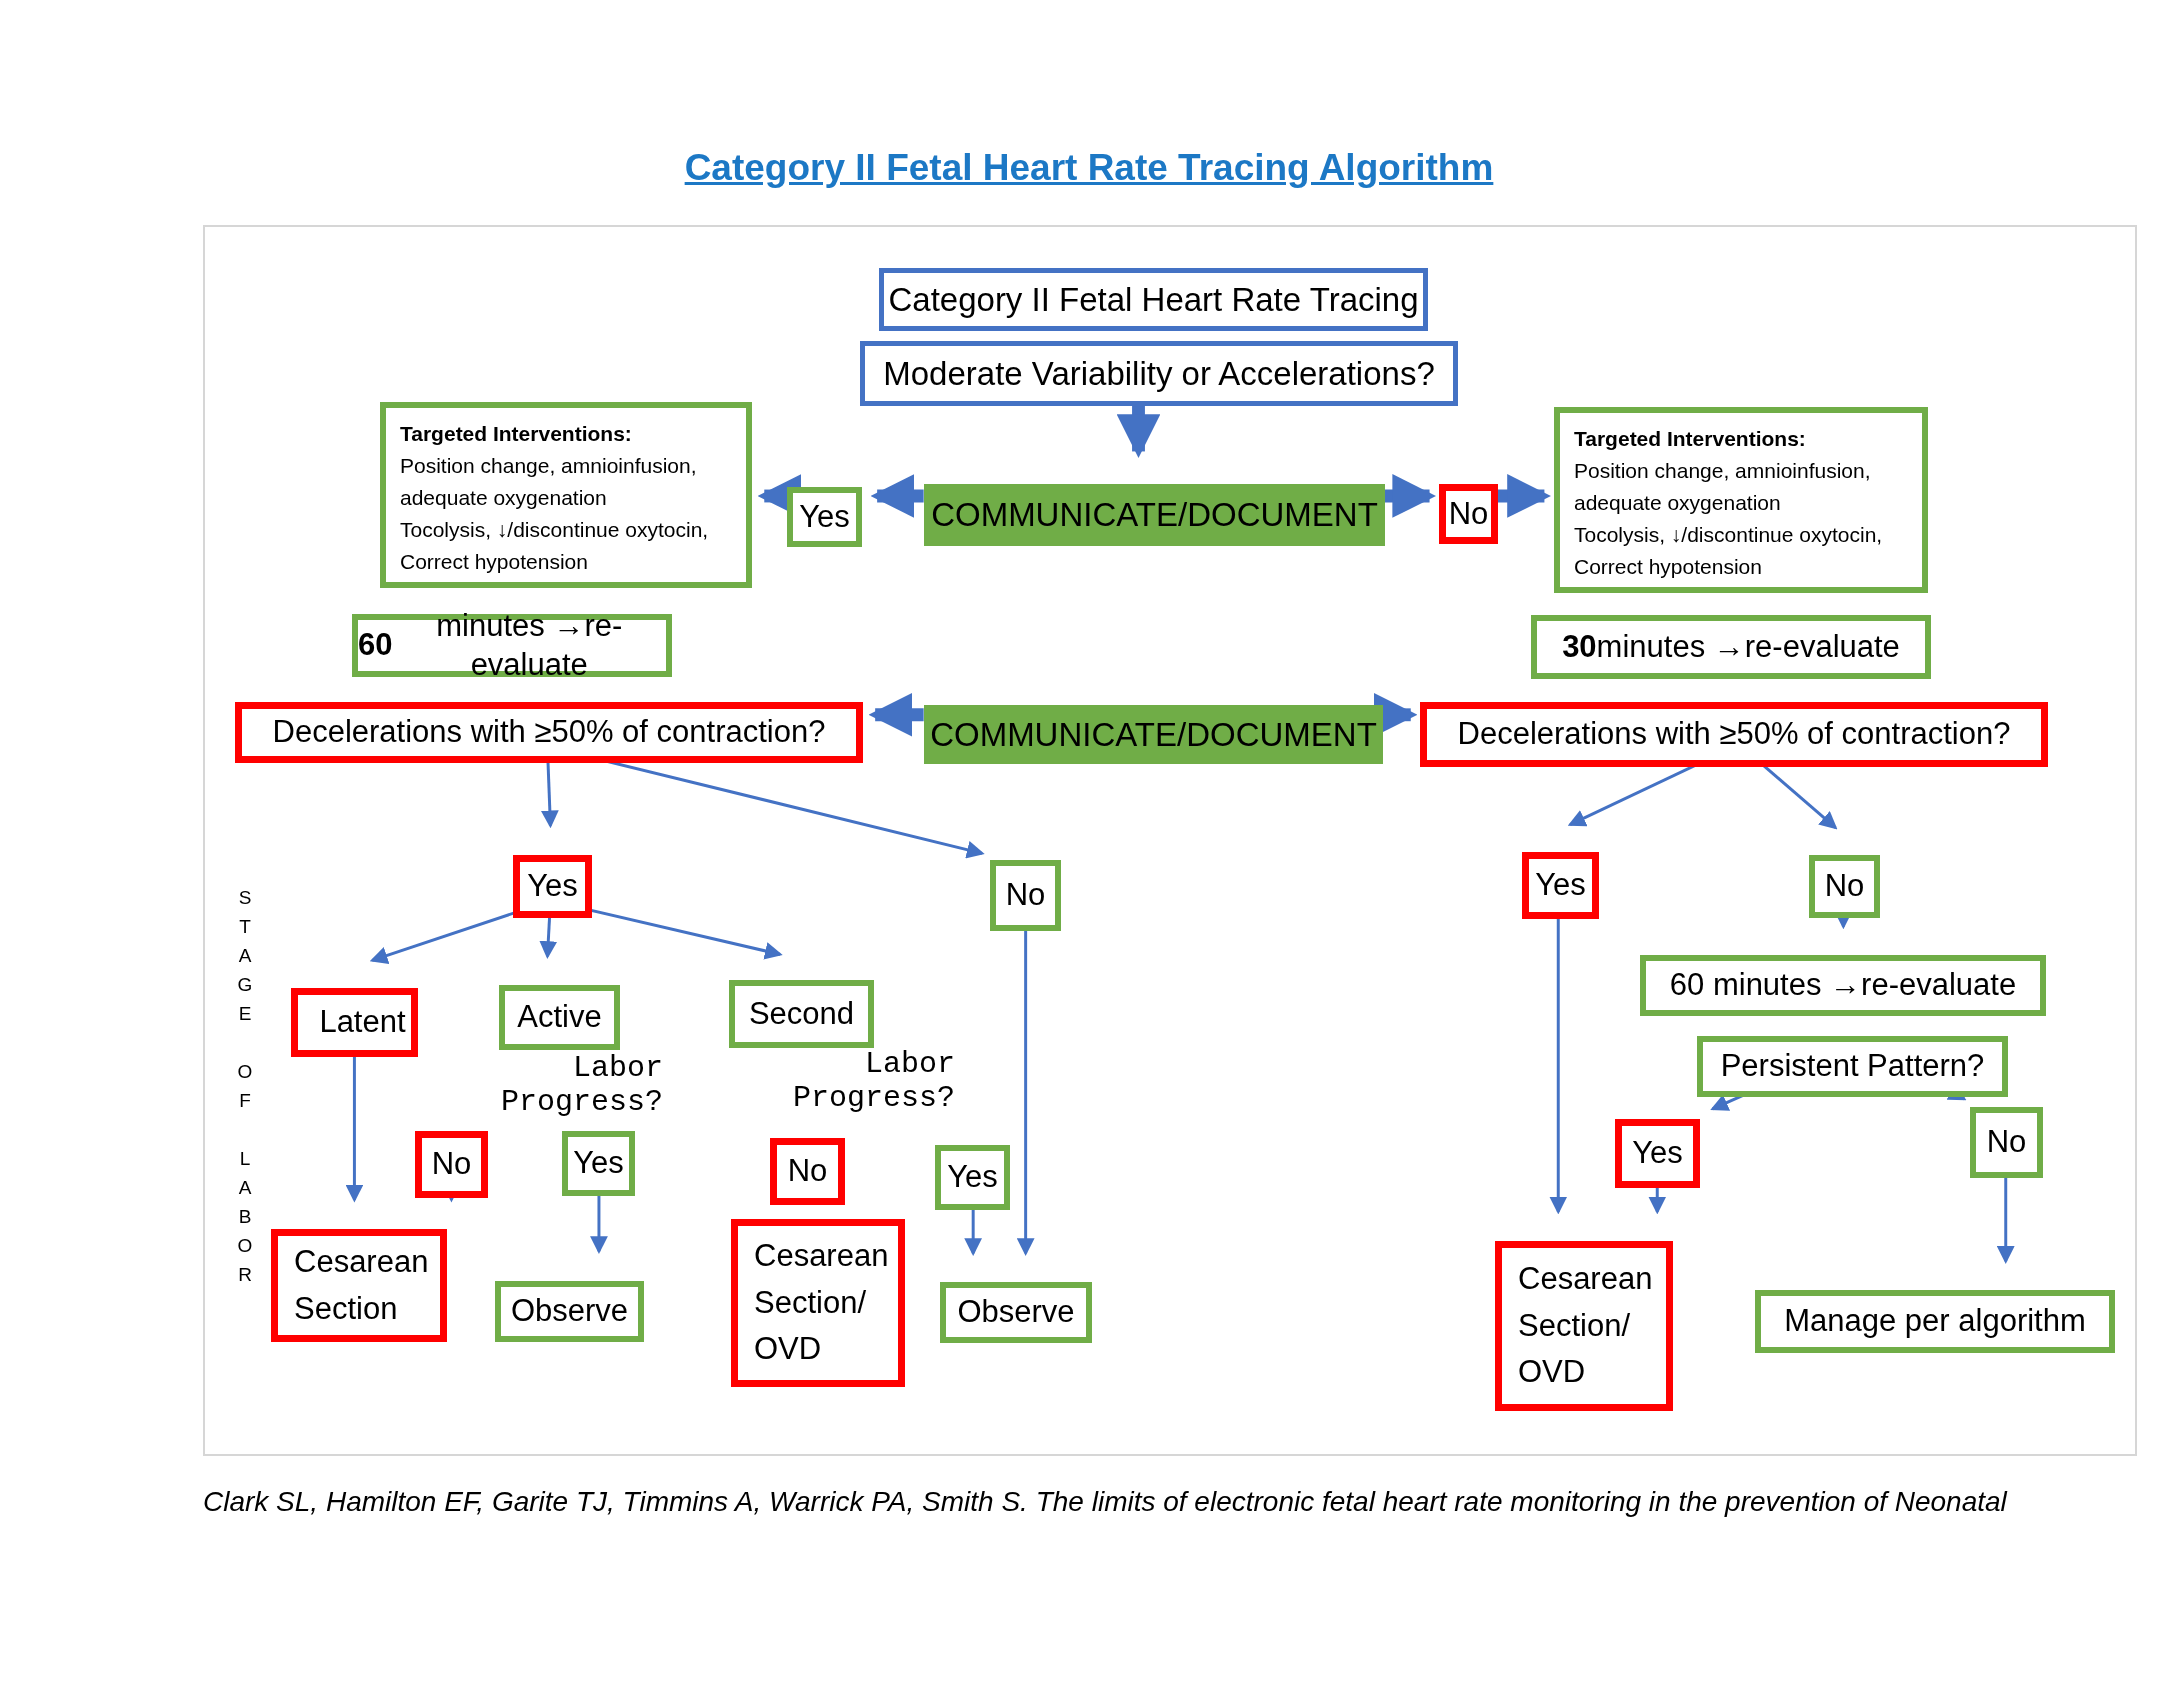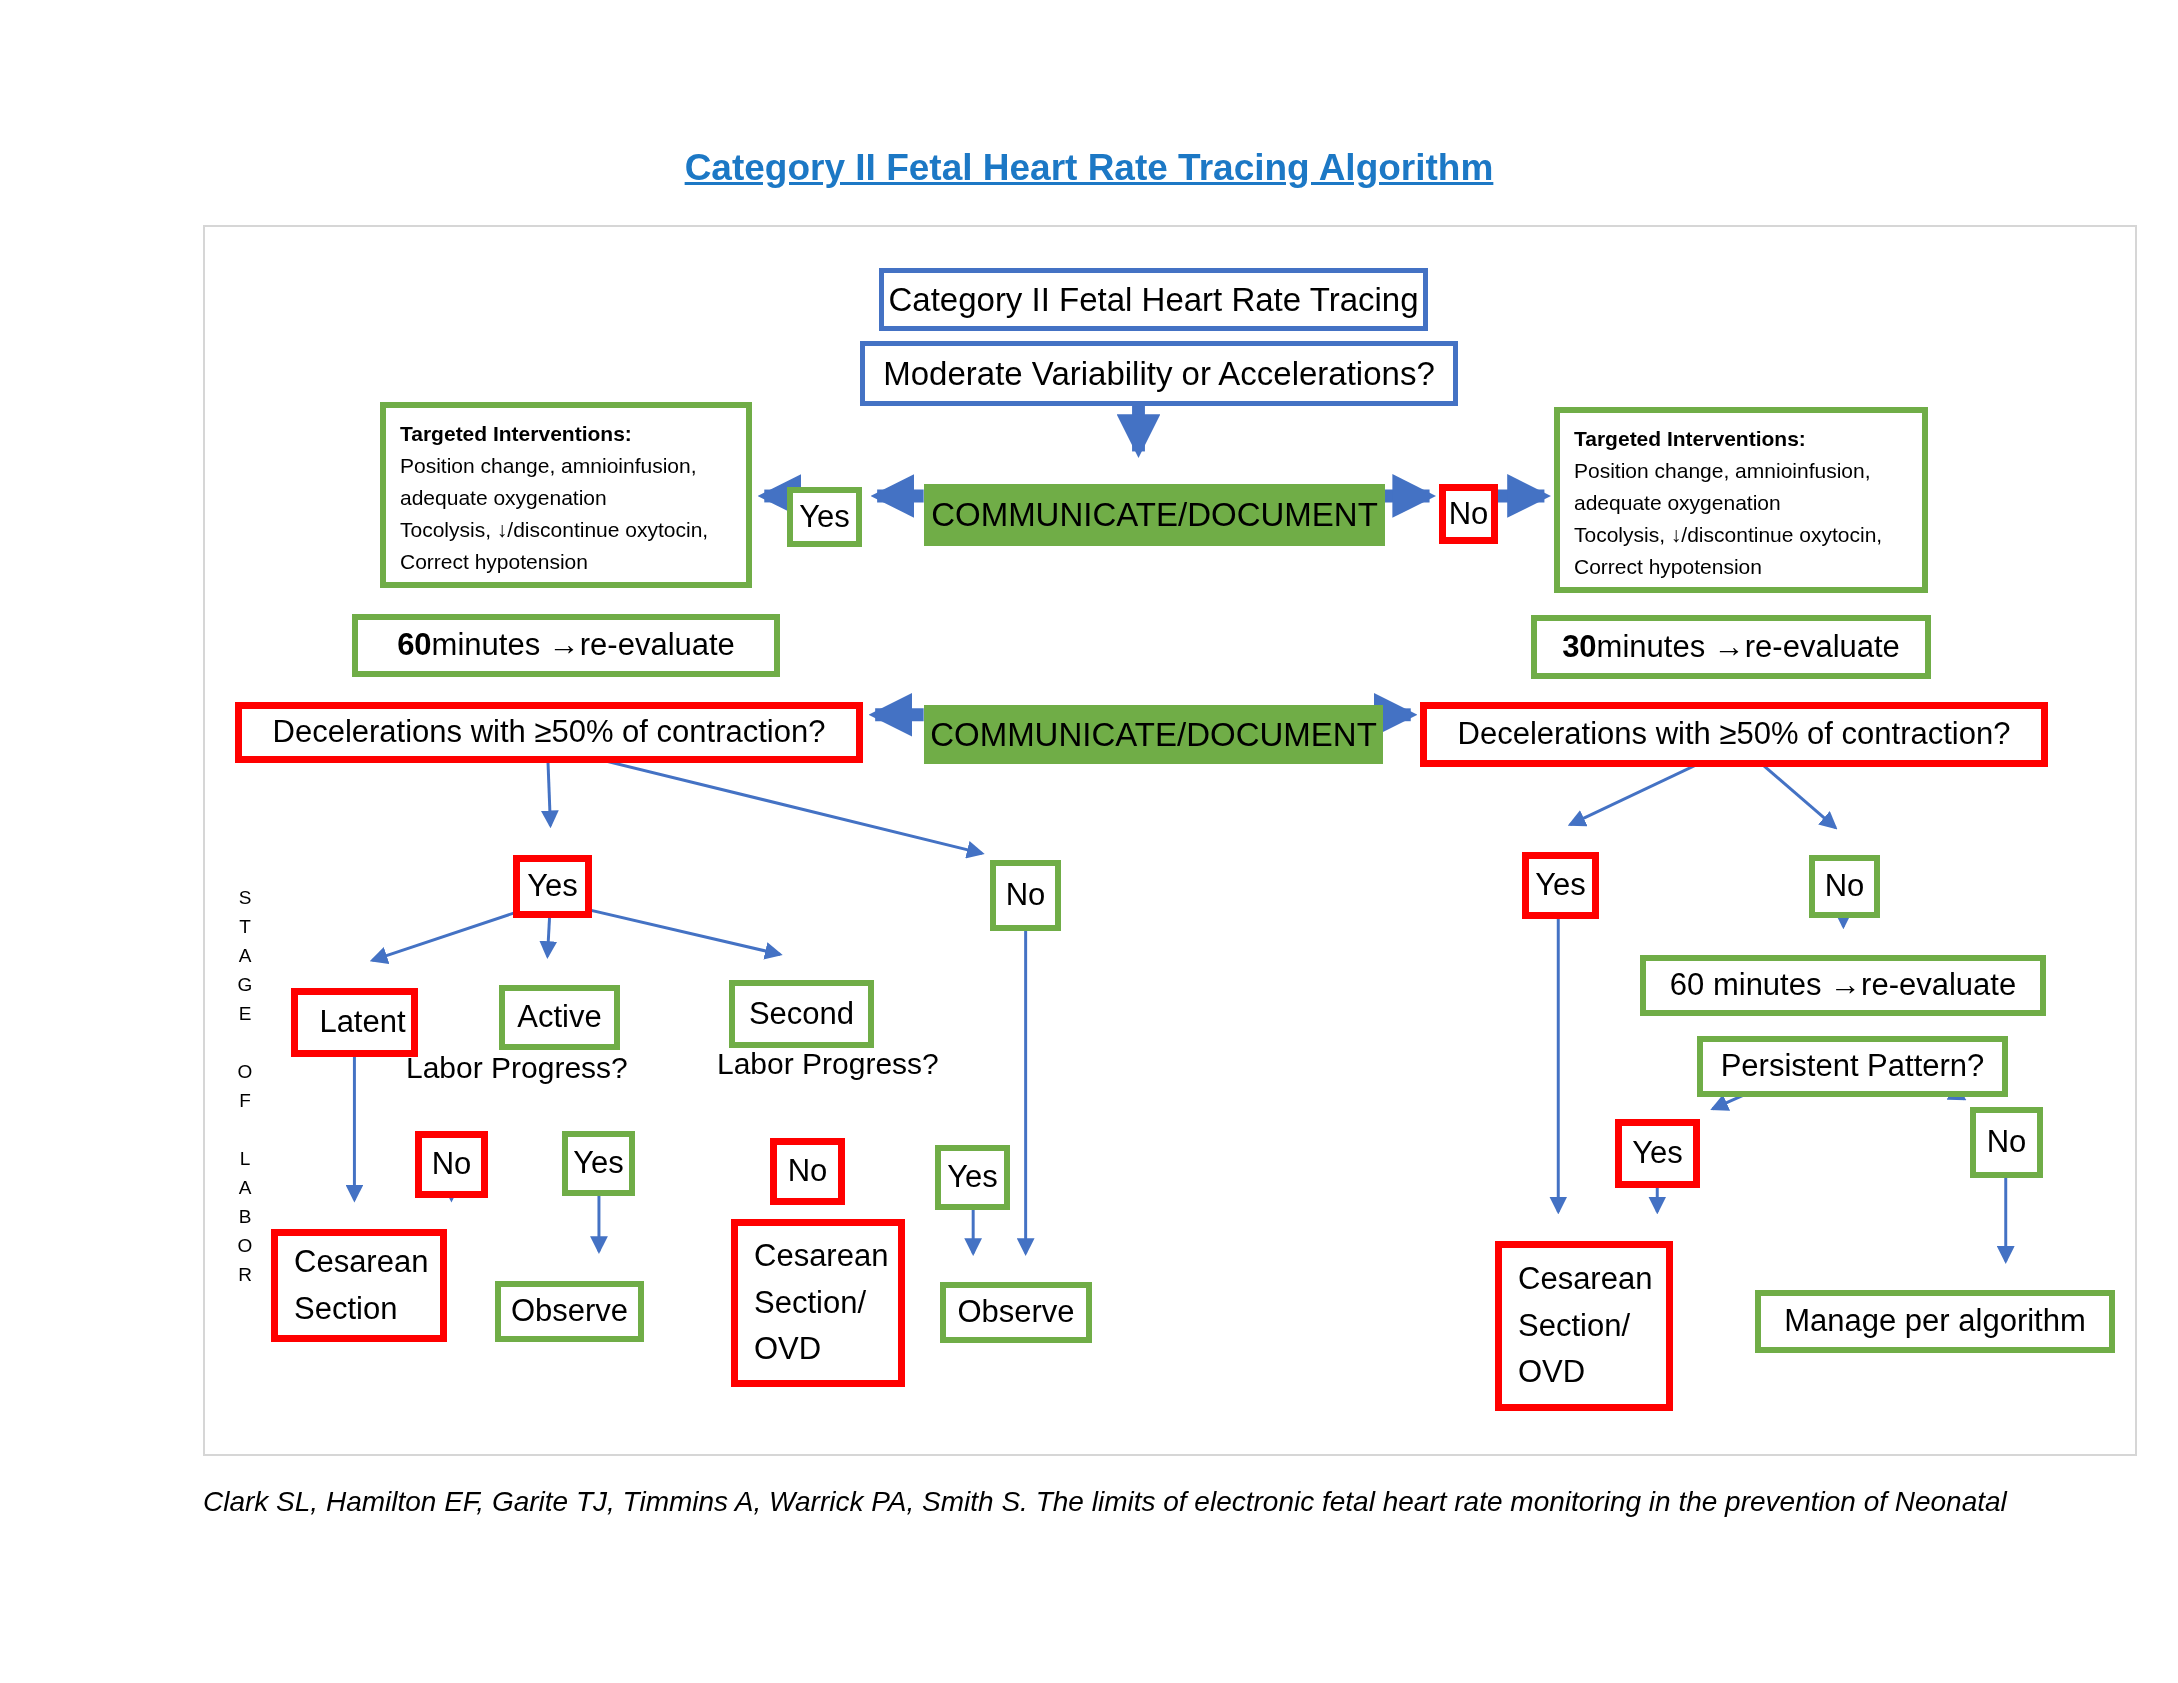--- a/index.html
+++ b/index.html
@@ -13,21 +13,21 @@
   .red{border:7px solid #FF0000;}
   .gfill{background:#70AD47;border:none;}
   .preline{white-space:pre-line;}
   .leftalign{justify-content:flex-start;text-align:left;padding-left:16px;}
   .title{position:absolute;left:0;top:147px;width:100%;text-align:center;
          font-size:37px;font-weight:bold;text-decoration:underline;color:#1C78C5;}
   .frame{position:absolute;left:203px;top:225px;width:1930px;height:1227px;
          border:2px solid #D6D6D6;background:transparent;}
   .ti{font-size:21px;line-height:32px;padding:10px 14px;display:block;background:#fff;}
   .ti .hd{font-weight:bold;}
-  .plain-label{position:absolute;font-size:30px;text-align:left;}
+  .plain-label{position:absolute;font-size:30px;text-align:right;font-family:Liberation Mono, monospace;}
   .stage{position:absolute;font-size:19px;line-height:29px;text-align:center;
          white-space:pre-line;letter-spacing:0;}
   .citation{position:absolute;left:203px;top:1483px;width:1861px;
             font-size:28px;font-style:italic;line-height:37px;}
   svg.wires{position:absolute;left:0;top:0;pointer-events:none;}
   .comm{font-size:33px;}
   .bigq{font-size:31px;}
 </style>
 </head>
 <body>
@@ -86,21 +86,21 @@
   <div class="abs node gfill comm" style="left:924px;top:464px;width:461px;height:62px;">COMMUNICATE/DOCUMENT</div>
   <div class="abs node red" style="left:1439px;top:464px;width:59px;height:60px;">No</div>
 
   <div class="abs ti green" style="left:380px;top:402px;width:372px;height:186px;">
     <div class="hd">Targeted Interventions:</div>
     <div class="preline">Position change, amnioinfusion,
 adequate oxygenation
 Tocolysis, ↓/discontinue oxytocin,
 Correct hypotension</div>
   </div>
-  <div class="abs node green" style="left:352px;top:594px;width:428px;height:63px;">
+  <div class="abs node green" style="left:352px;top:594px;width:320px;height:63px;">
     <b>60</b>
       <span> minutes →re-evaluate</span>
   </div>
 
   <div class="abs ti green" style="left:1554px;top:407px;width:374px;height:186px;">
     <div class="hd">Targeted Interventions:</div>
     <div class="preline">Position change, amnioinfusion,
 adequate oxygenation
 Tocolysis, ↓/discontinue oxytocin,
 Correct hypotension</div>

